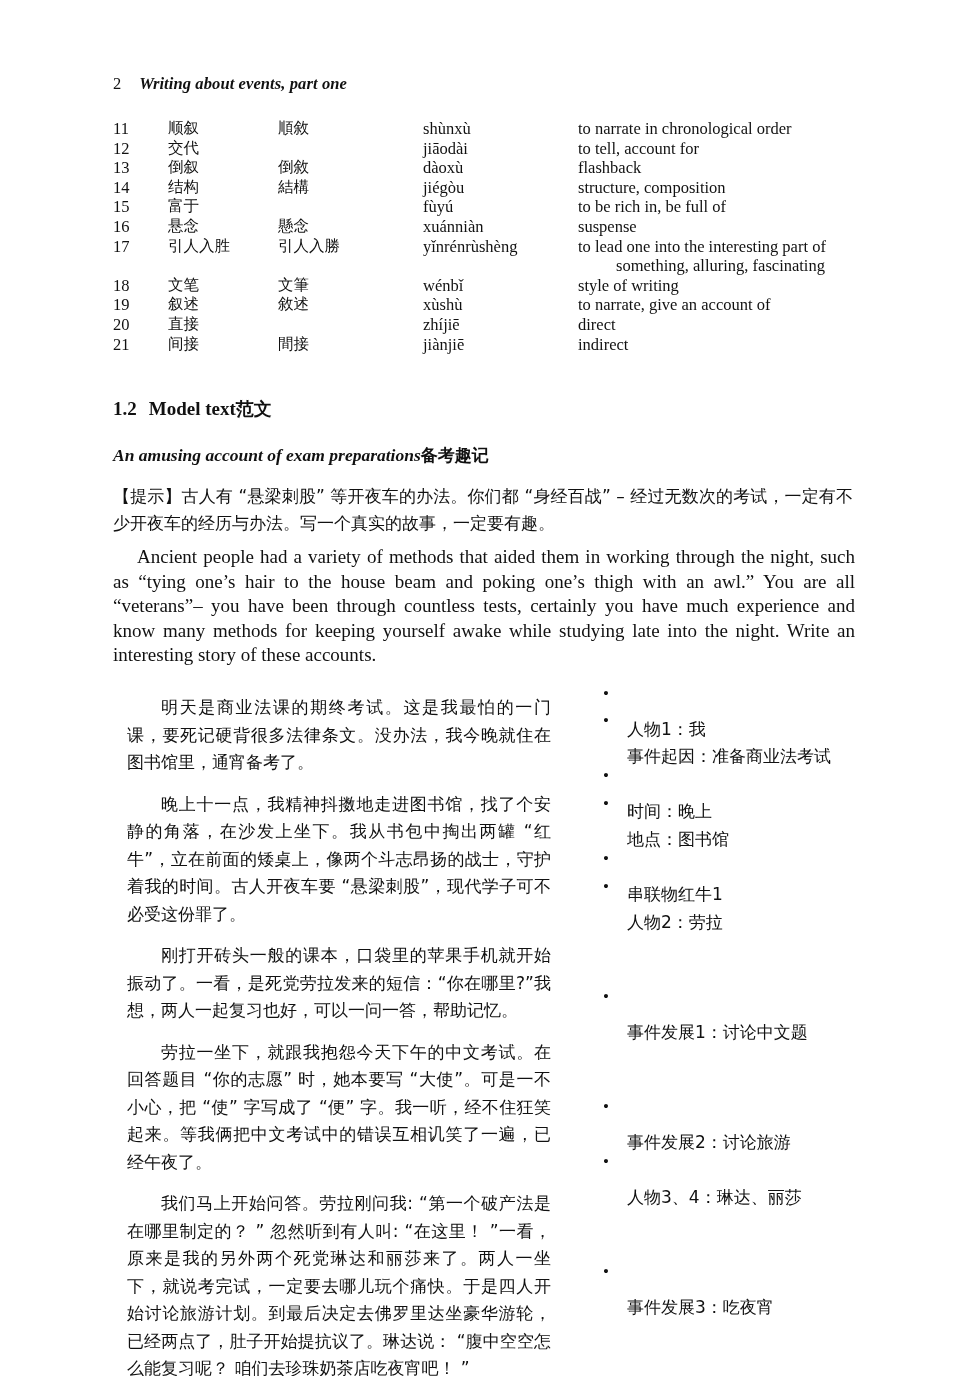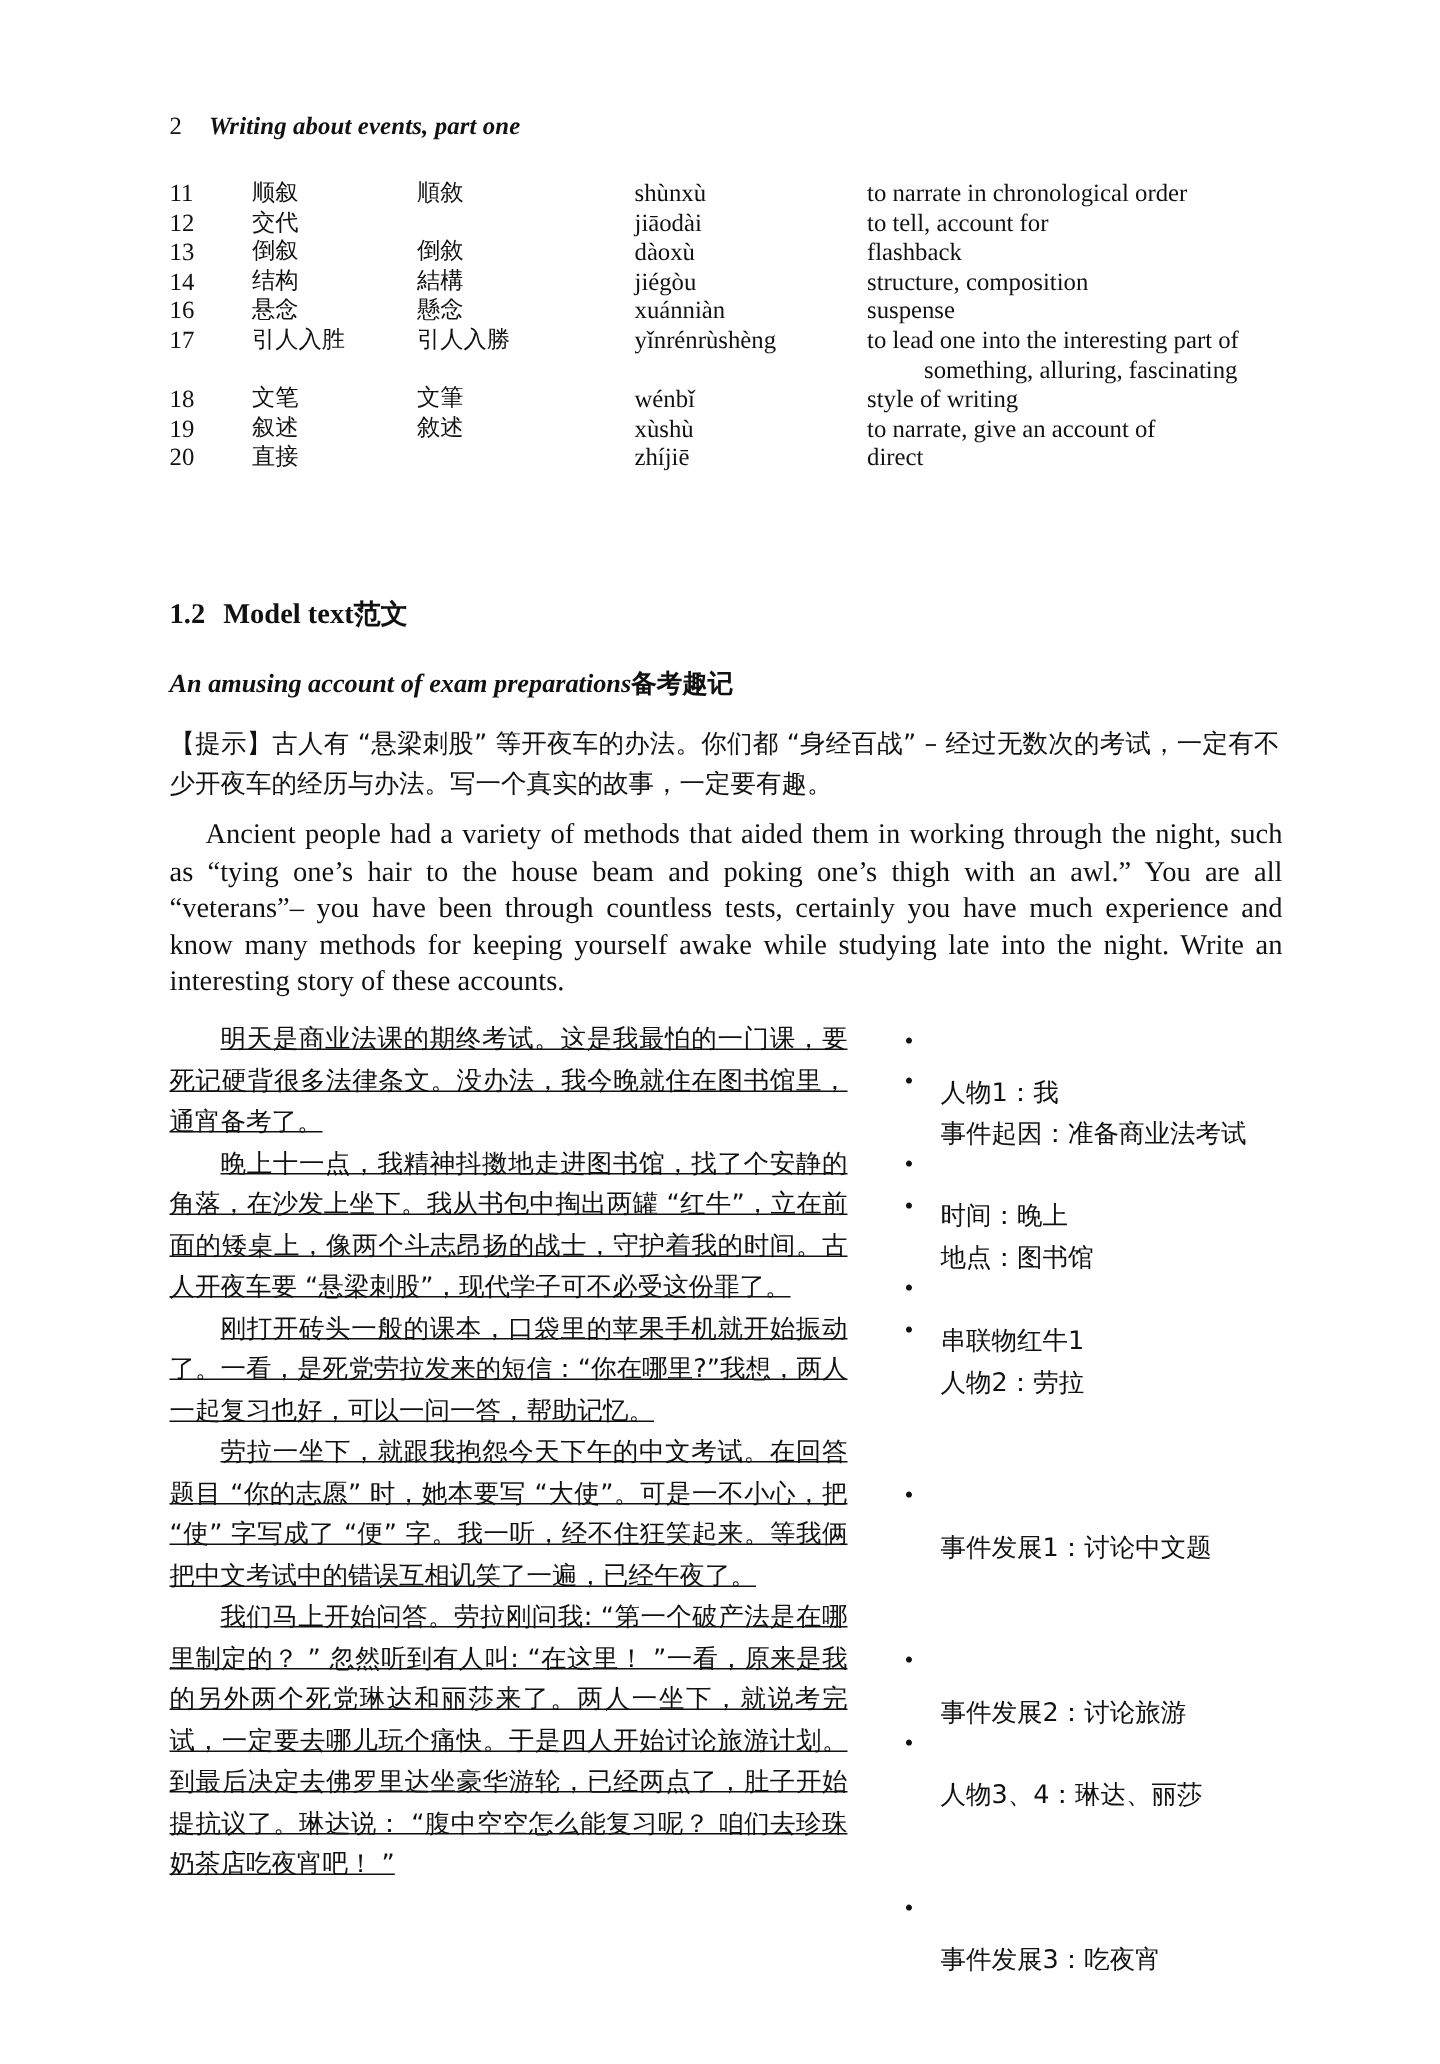--- a/index.html
+++ b/index.html
@@ -135,25 +135,24 @@
   .col-story {
     position: absolute;
     left: 0;
     top: 0;
     width: 452px;
     font-family: "DejaVu Sans", "Liberation Sans", sans-serif;
     font-size: 17px;
     line-height: 27.5px;
   }
   .col-story p {
-    margin: 0;
+    margin: 14px;
     text-indent: 2em;
     text-align: justify;
     text-justify: inter-character;
-    text-decoration: underline;
   }
 
   .col-notes {
     position: absolute;
     left: 487px;
     top: 0;
     width: 300px;
     font-family: "DejaVu Sans", "Liberation Sans", sans-serif;
     font-size: 17px;
     line-height: 27.5px;
@@ -213,20 +212,27 @@
           <td class="c-eng"><span>flashback</span></td>
         </tr>
         <tr>
           <td class="c-num">14</td>
           <td class="c-simp">结构</td>
           <td class="c-trad">結構</td>
           <td class="c-pin">jiégòu</td>
           <td class="c-eng"><span>structure, composition</span></td>
         </tr>
         <tr>
+          <td class="c-num">15</td>
+          <td class="c-simp">富于</td>
+          <td class="c-trad"></td>
+          <td class="c-pin">fùyú</td>
+          <td class="c-eng"><span>to be rich in, be full of</span></td>
+        </tr>
+        <tr>
           <td class="c-num">16</td>
           <td class="c-simp">悬念</td>
           <td class="c-trad">懸念</td>
           <td class="c-pin">xuánniàn</td>
           <td class="c-eng"><span>suspense</span></td>
         </tr>
         <tr>
           <td class="c-num">17</td>
           <td class="c-simp">引人入胜</td>
           <td class="c-trad">引人入勝</td>
@@ -246,20 +252,27 @@
           <td class="c-trad">敘述</td>
           <td class="c-pin">xùshù</td>
           <td class="c-eng"><span>to narrate, give an account of</span></td>
         </tr>
         <tr>
           <td class="c-num">20</td>
           <td class="c-simp">直接</td>
           <td class="c-trad"></td>
           <td class="c-pin">zhíjiē</td>
           <td class="c-eng"><span>direct</span></td>
+        </tr>
+        <tr>
+          <td class="c-num">21</td>
+          <td class="c-simp">间接</td>
+          <td class="c-trad">間接</td>
+          <td class="c-pin">jiànjiē</td>
+          <td class="c-eng"><span>indirect</span></td>
         </tr>
       </tbody>
   </table>
 
   <div class="sec-head">
     <span class="num">1.2</span><span>Model text</span><span class="cn">范文</span>
   </div>
 
   <div class="model-title">
     <span>An amusing account of exam preparations</span><span class="cn">备考趣记</span>

